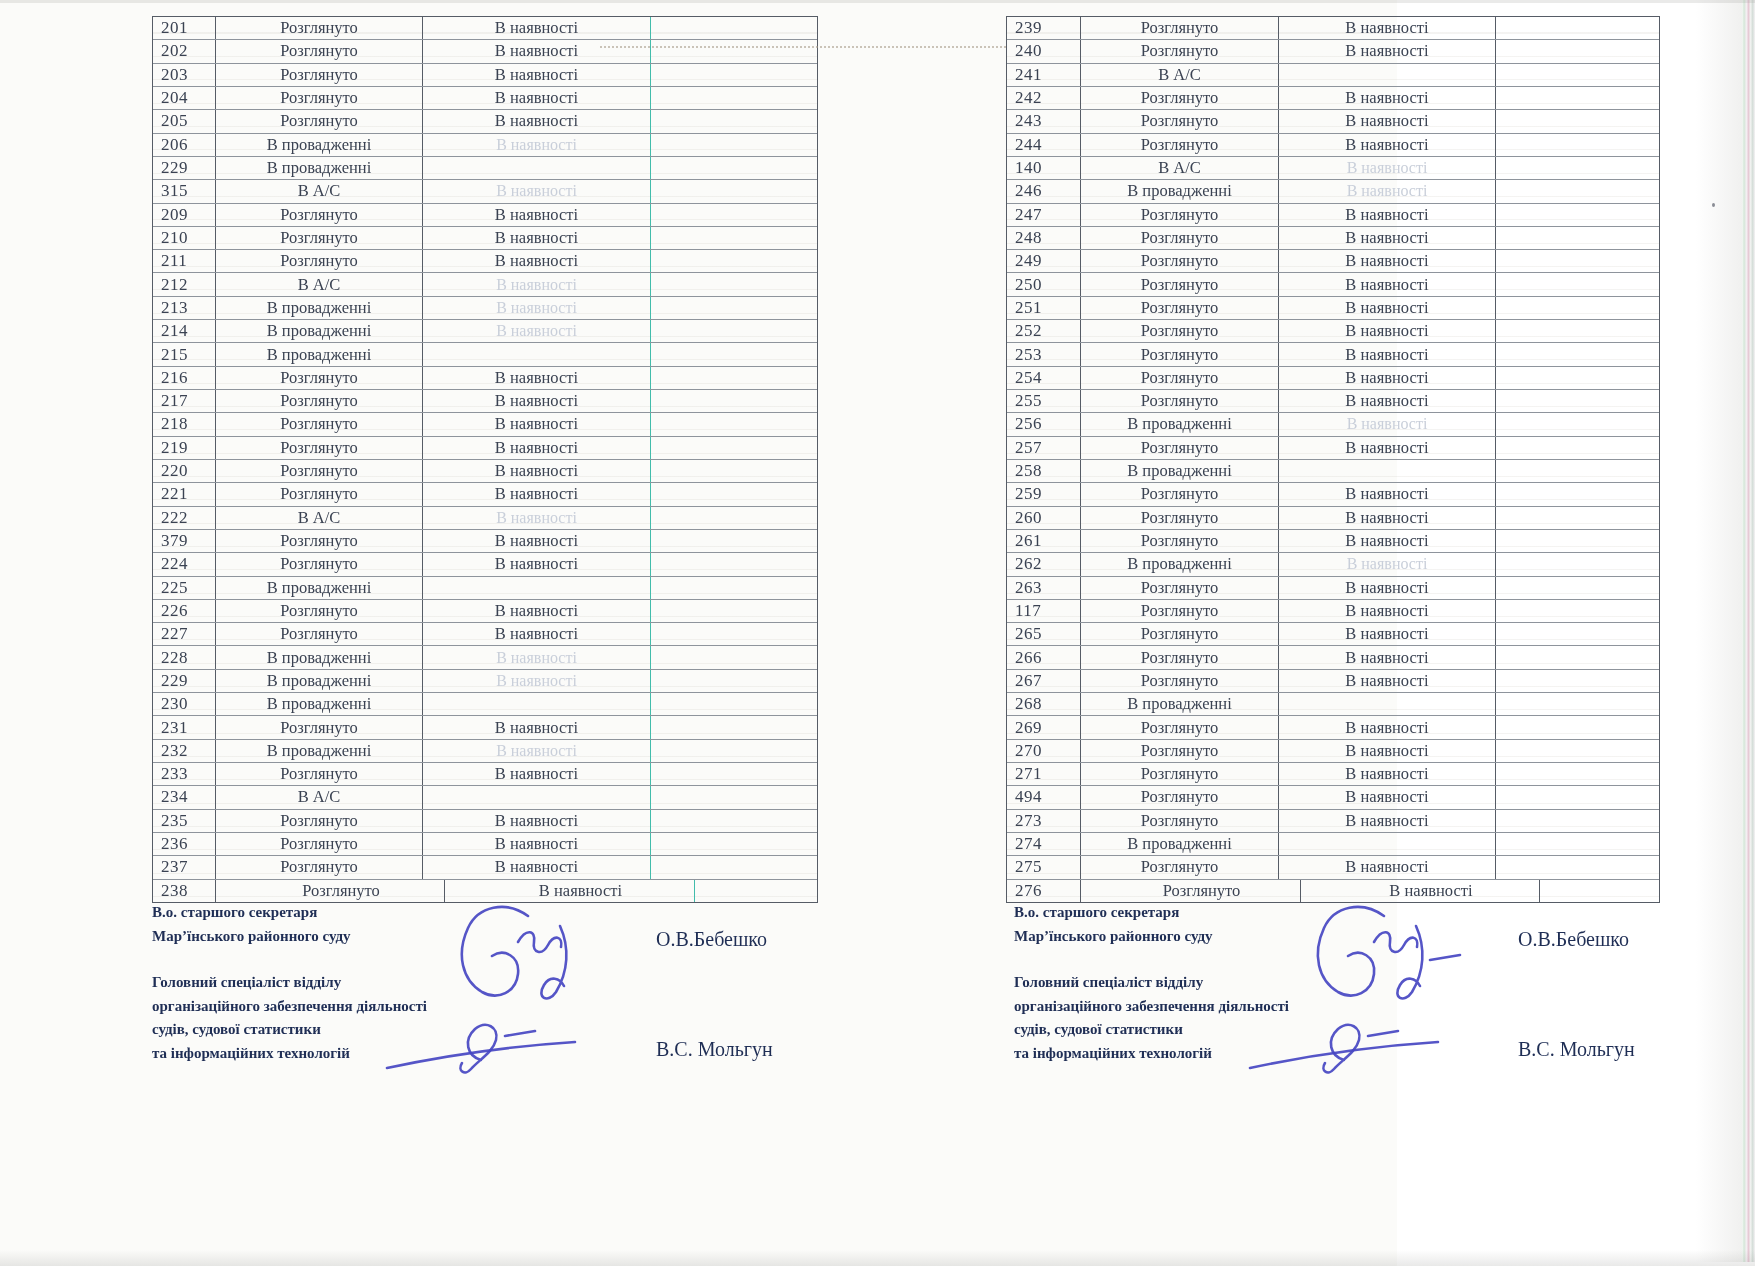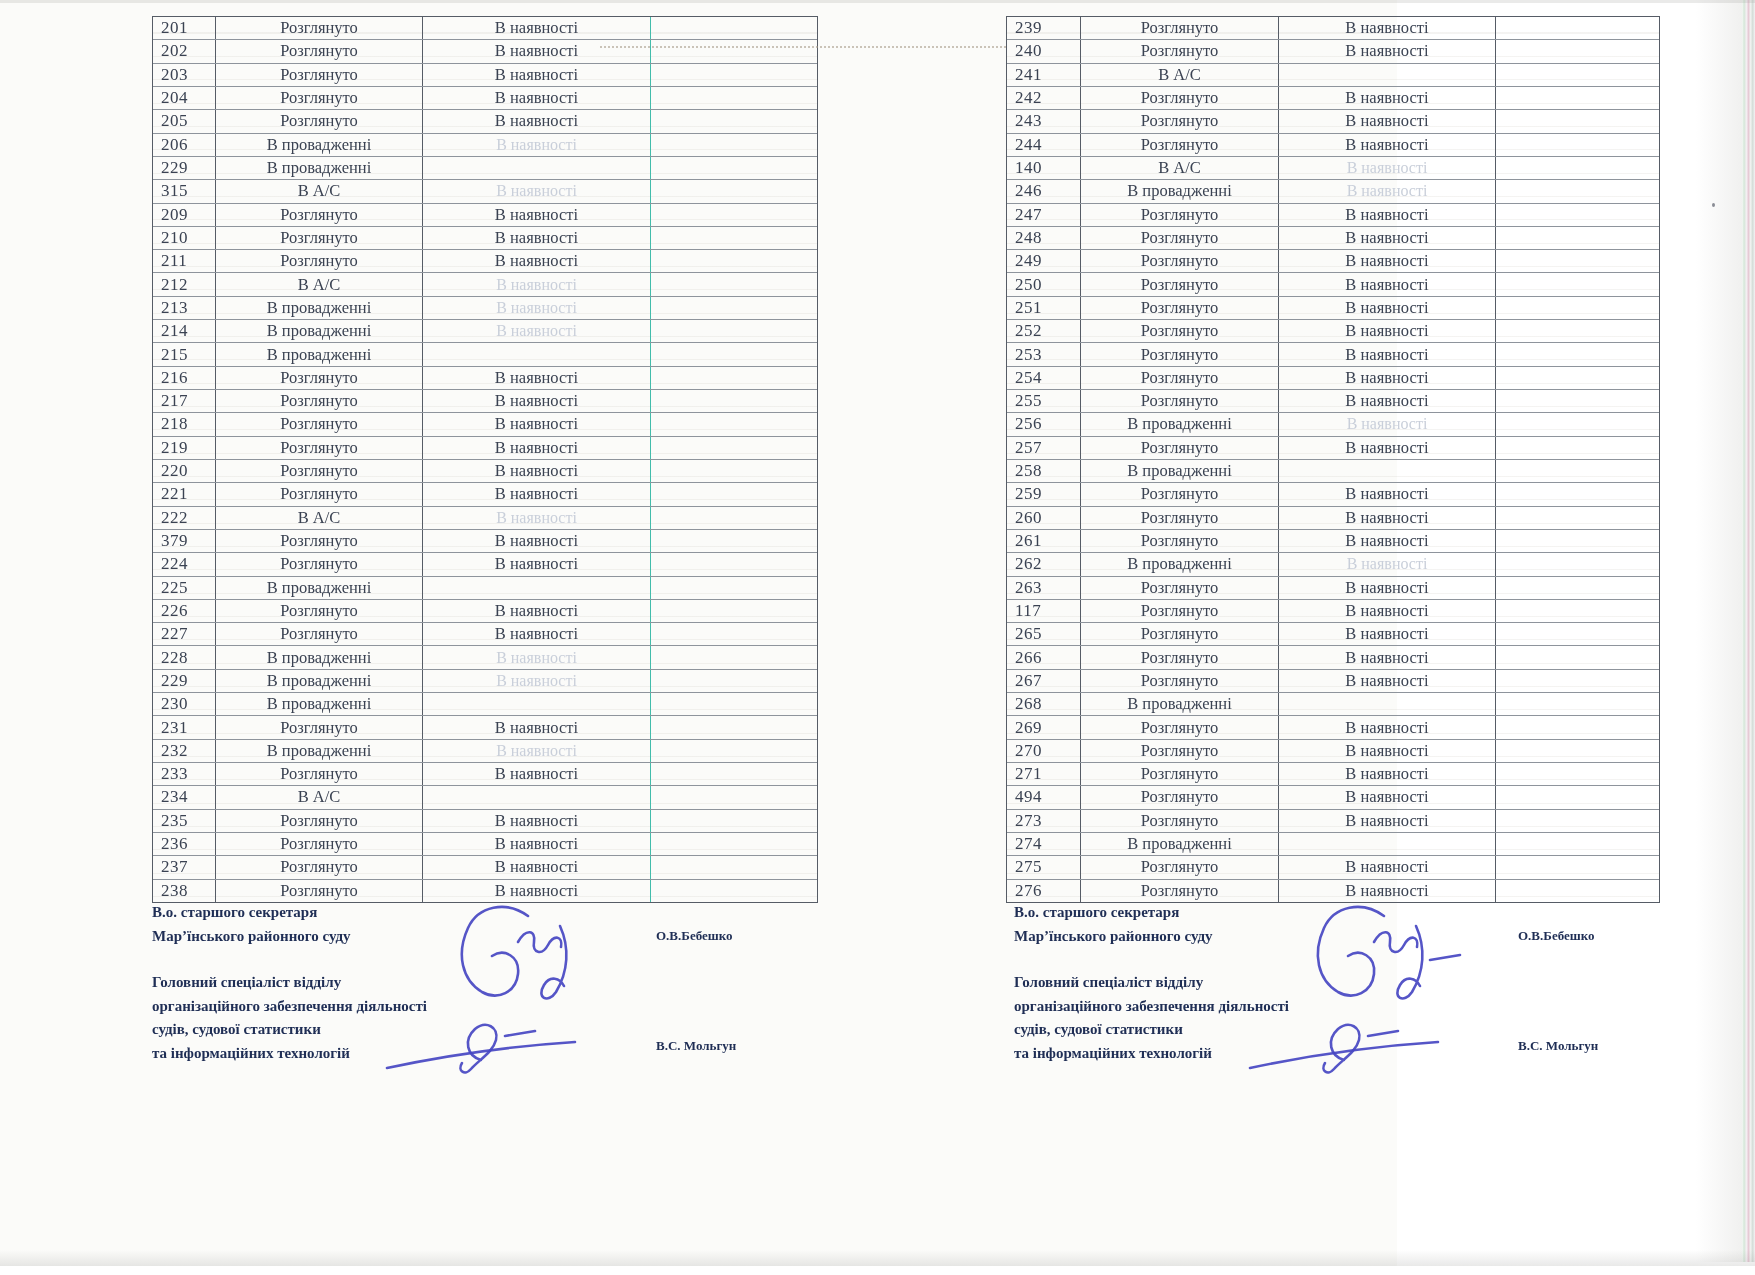--- a/index.html
+++ b/index.html
@@ -13,39 +13,39 @@
   .table{
     position:absolute;top:16px;height:887px;
     border:1.4px solid var(--bd);
     display:flex;flex-direction:column;box-sizing:border-box;
     background:repeating-linear-gradient(180deg,
       transparent 0 15.5px, rgba(150,142,126,0.10) 15.5px 16.6px, transparent 16.6px 23.34px);
   }
   #table-left{left:152px;width:666px;}
   #table-right{left:1006px;width:654px;}
   .trow{flex:1;display:grid;border-bottom:1px solid var(--bl);}
-  .trow:last-child{border-bottom:none;}
+  .trow:last-child{border-bottom:none;gap:22px;}
   #table-left .trow{grid-template-columns:63px 207px 228px 1fr;}
   #table-right .trow{grid-template-columns:74px 198px 217px 1fr;}
   .cell{
     border-right:1px solid var(--bd);
     display:flex;align-items:center;justify-content:center;
     font-size:16.5px;color:var(--ink);white-space:nowrap;overflow:visible;
   }
   .cell.num{justify-content:flex-start;padding-left:8px;font-size:17px;letter-spacing:.5px;}
   .cell.blank{border-right:none;}
   #table-left .cell.avail{border-right:1.6px solid var(--teal);}
   .ghost{color:var(--ghost);filter:blur(0.6px);font-size:16px;}
   
   .footer{position:absolute;top:901px;width:560px;color:var(--bold);font-weight:700;font-size:15px;}
   #footer-left{left:152px;}
   #footer-right{left:1014px;}
   .footer p{margin:0;line-height:23.5px;}
   .footer .gap{height:23px;}
-  .name{position:absolute;color:var(--bold);font-weight:700;font-size:13px;white-space:nowrap;}
+  .name{position:absolute;color:var(--bold);font-weight:400;font-size:20px;white-space:nowrap;}
   #name1-left{left:656px;top:928px;}
   #name2-left{left:656px;top:1038px;}
   #name1-right{left:1518px;top:928px;}
   #name2-right{left:1518px;top:1038px;}
   
   .sig{position:absolute;}
   .sig path{fill:none;stroke:var(--sig);stroke-width:2.6;stroke-linecap:round;opacity:.92;}
   #sig1-left{left:440px;top:898px;}
   #sig1-right{left:1296px;top:898px;}
   #sig2-left{left:383px;top:1012px;}

